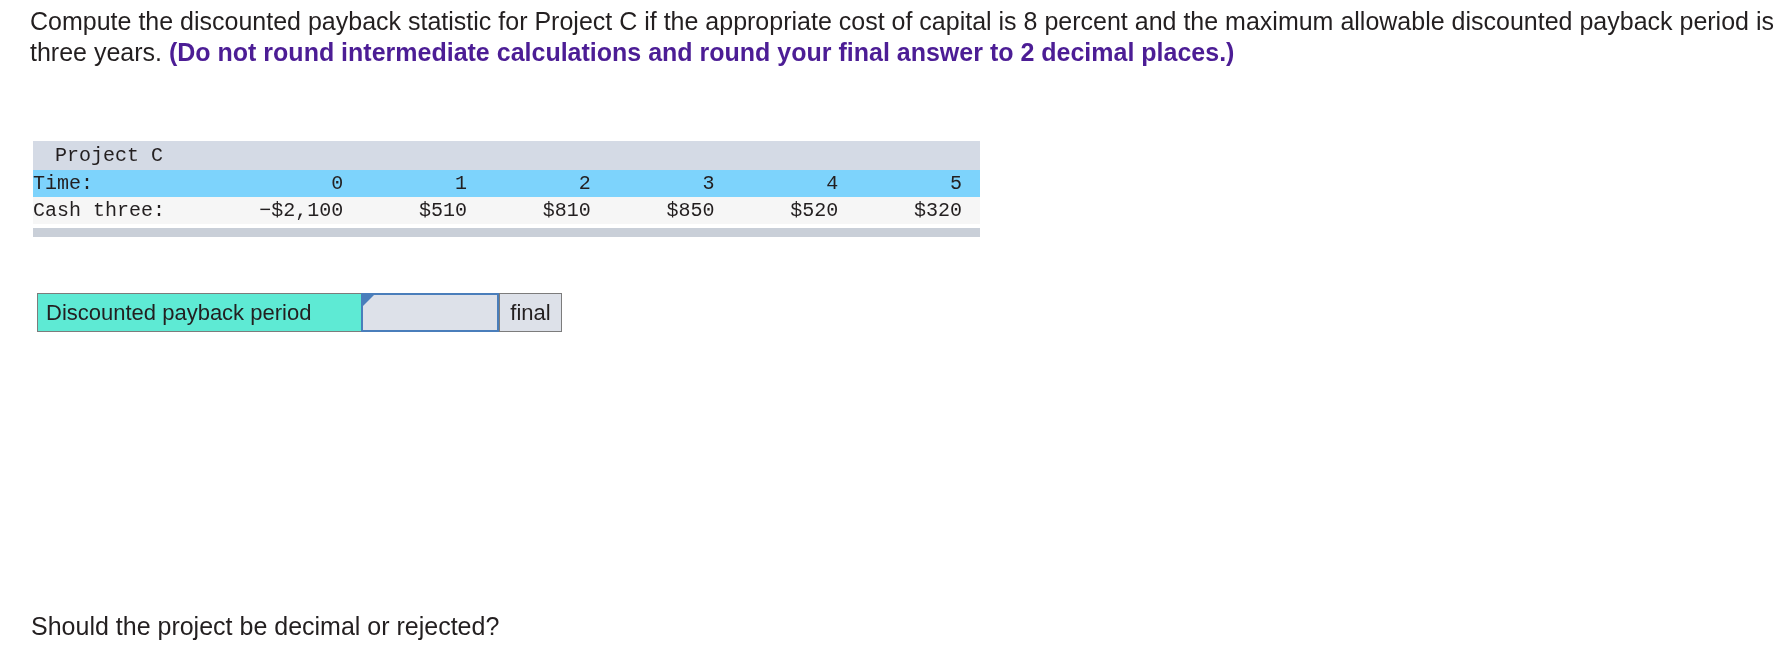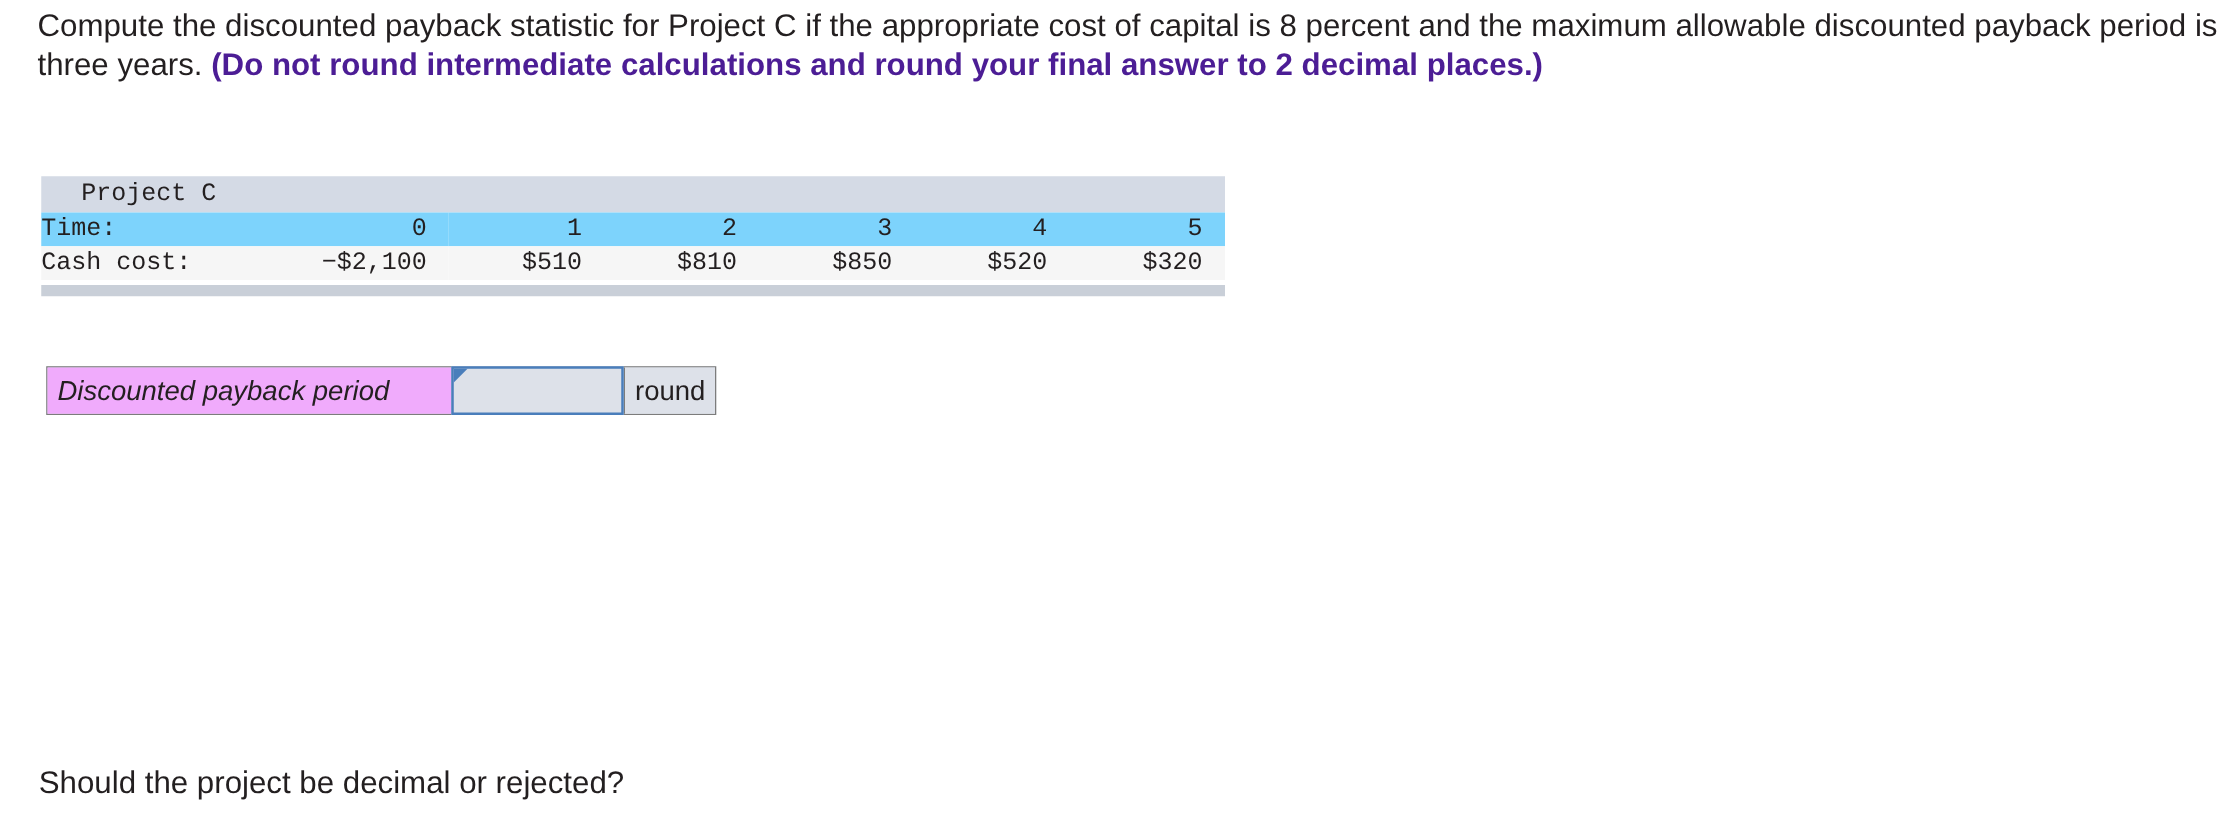--- a/index.html
+++ b/index.html
@@ -52,21 +52,21 @@
     padding: 0;
     font-weight: 400;
     text-align: right;
     white-space: nowrap;
     height: 27px;
     line-height: 27px;
   }
   .cf-head-row td {
     background: #d4dae5;
     text-align: left;
-    padding-left: 32px;
+    padding-left: 22px;
     height: 29px;
     line-height: 29px;
   }
   .cf-row-label {
     text-align: left !important;
     padding-left: 22px;
     width: 215px;
   }
   .cf-time-row td { background: #7dd3fc; }
   .cf-flow-row td { background: #f6f6f6; }
@@ -91,24 +91,23 @@
     background: #dde1e9;
     height: 39px;
     box-sizing: border-box;
   }
   .answer-label {
     display: flex;
     align-items: center;
     padding: 0 10px 0 8px;
     font-size: 22px;
     color: #231f20;
-    background: #f0abfc;
+    background: #5eead4;
     width: 323px;
     box-sizing: border-box;
-    font-style: italic;
   }
   .answer-input-cell {
     position: relative;
     width: 138px;
     box-sizing: border-box;
     border: 2px solid #4a7ebb;
     background: #dde1e9;
     margin: -1px 0;
   }
   .answer-input-cell::before {
@@ -173,34 +172,34 @@
       <tr class="cf-time-row">
         <td class="cf-row-label">Time:</td>
         <td class="cf-val">0</td>
         <td class="cf-val">1</td>
         <td class="cf-val">2</td>
         <td class="cf-val">3</td>
         <td class="cf-val">4</td>
         <td class="cf-val">5</td>
       </tr>
       <tr class="cf-flow-row">
-        <td class="cf-row-label">Cash cost:</td>
+        <td class="cf-row-label">Cash three:</td>
         <td class="cf-val">−$2,100</td>
         <td class="cf-val">$510</td>
         <td class="cf-val">$810</td>
         <td class="cf-val">$850</td>
         <td class="cf-val">$520</td>
         <td class="cf-val">$320</td>
       </tr>
     </tbody>
   </table>
 </div>
 <div class="cf-bottom-bar"></div>
 
 <div class="answer-row">
   <div class="answer-label">Discounted payback period</div>
   <div class="answer-input-cell">
     <input class="answer-input" type="text" placeholder="" style="">
   </div>
-  <div class="answer-unit">round</div>
+  <div class="answer-unit">final</div>
 </div>
 
 <div class="followup">Should the project be decimal or rejected?</div>
 
 </body></html>

